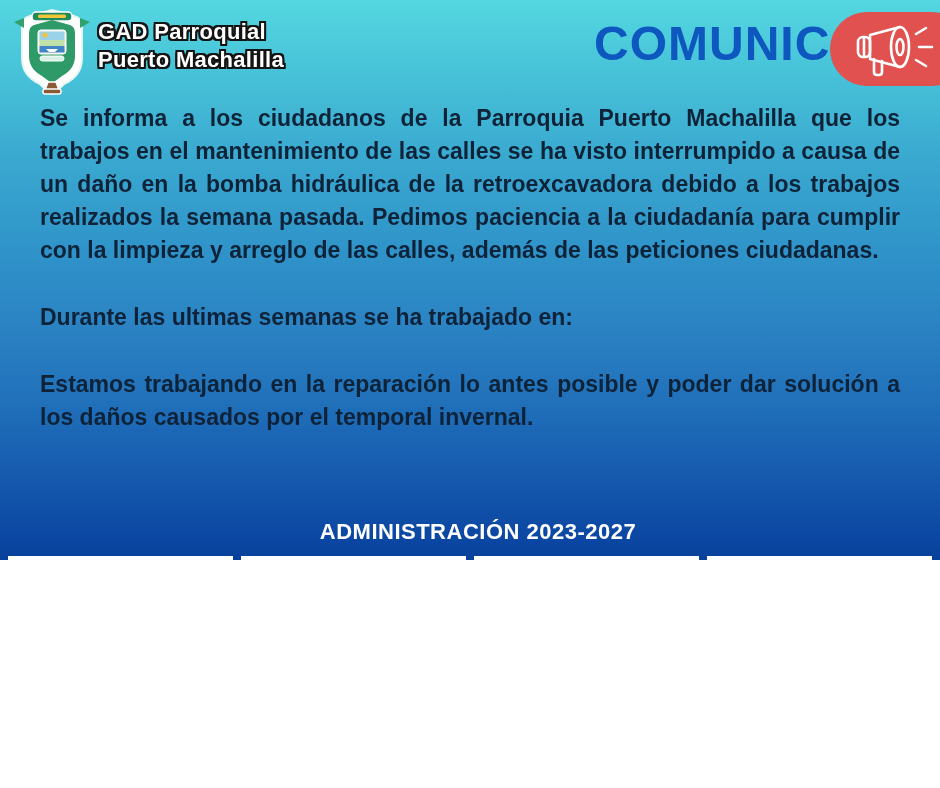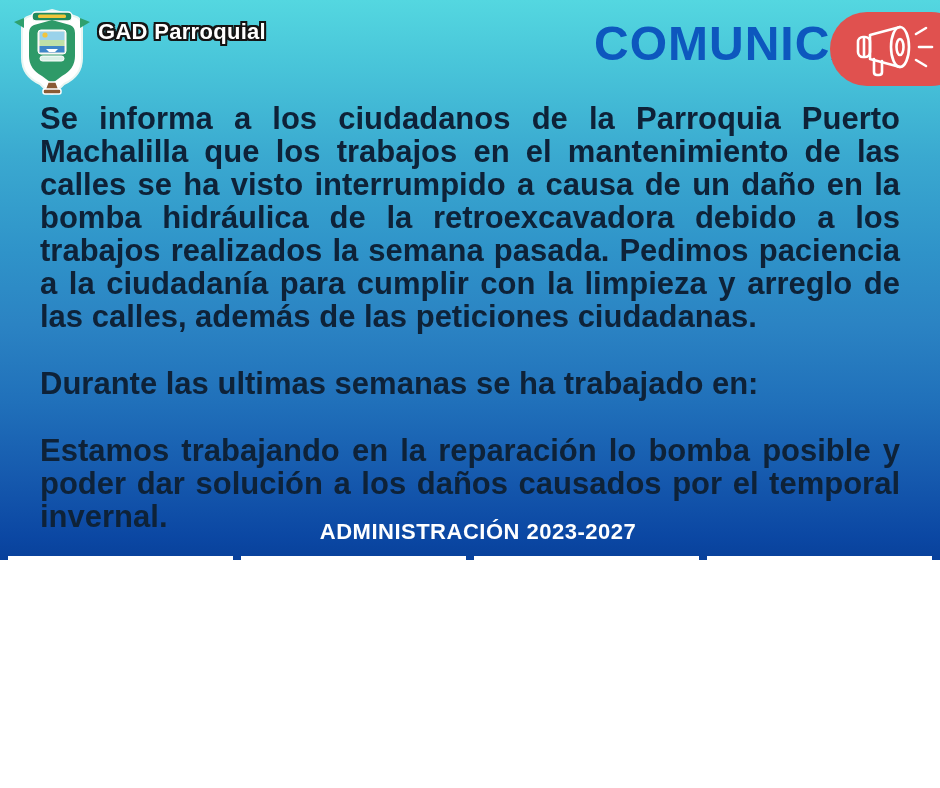--- a/index.html
+++ b/index.html
@@ -49,21 +49,21 @@
     border-radius: 37px;
     display: flex; align-items: center;
   }
   .megaphone-pill svg { margin-left: 14px; }
 
   
   .body-text {
     position: relative;
     padding: 6px 40px 0 40px;
     color: #0e2238;
-    font-size: 31px;
+    font-size: 23px;
     font-weight: bold;
     line-height: 33px;
   }
   .para { text-align: justify; }
   .para + .para { margin-top: 34px; }
   .p2-intro { text-align: left; }
 
   
   .photos {
     position: absolute; left: 0; top: 556px; width: 940px;
@@ -116,20 +116,21 @@
 
         <rect x="28" y="50" width="24" height="5" rx="2.5" fill="#d9f0e6" stroke="#ffffff" stroke-width="1"></rect>
 
         <path d="M36 76 L44 76 L47 84 L33 84 Z" fill="#8a5a34" stroke="#ffffff" stroke-width="1.5"></path>
         <rect x="31" y="83" width="18" height="5" rx="2" fill="#8a5a34" stroke="#ffffff" stroke-width="1.5"></rect>
       </svg>
     </div>
 
     <div class="org-name">
       <div>GAD Parroquial</div>
+      <div>Puerto Machalilla</div>
     </div>
 
     <div class="main-title">COMUNICADO</div>
 
     <div class="megaphone-pill">
       <svg width="100" height="62" viewBox="0 0 100 62">
         <g fill="none" stroke="#ffffff" stroke-width="2.6" stroke-linecap="round" stroke-linejoin="round">
 
           <ellipse cx="56" cy="29" rx="9" ry="20"></ellipse>
           <ellipse cx="56" cy="29" rx="3.5" ry="8"></ellipse>
@@ -147,21 +148,21 @@
         </g>
       </svg>
     </div>
   </div>
 
   <div class="body-text">
     <div class="para">Se informa a los ciudadanos de la Parroquia Puerto Machalilla que los trabajos en el mantenimiento de las calles se ha visto interrumpido a causa de un daño en la bomba hidráulica de la retroexcavadora debido a los trabajos realizados la semana pasada. Pedimos paciencia a la ciudadanía para cumplir con la limpieza y arreglo de las calles, además de las peticiones ciudadanas.</div>
     <div class="para">
       <div class="p2-intro">Durante las ultimas semanas se ha trabajado en:</div>
     </div>
-    <div class="para">Estamos trabajando en la reparación lo bomba posible  y poder dar solución a los daños causados por el temporal invernal.</div>
+    <div class="para">Estamos trabajando en la reparación lo antes posible  y poder dar solución a los daños causados por el temporal invernal.</div>
   </div>
 
   <div class="photos">
 
     <div class="photo">
       <svg viewBox="0 0 213 158">
         <rect width="213" height="158" fill="#b49a73"></rect>
         <rect width="213" height="42" fill="#d9dcd6"></rect>
         <ellipse cx="95" cy="42" rx="28" ry="12" fill="#7d9a6b"></ellipse>
         <ellipse cx="130" cy="38" rx="22" ry="10" fill="#87a372"></ellipse>

